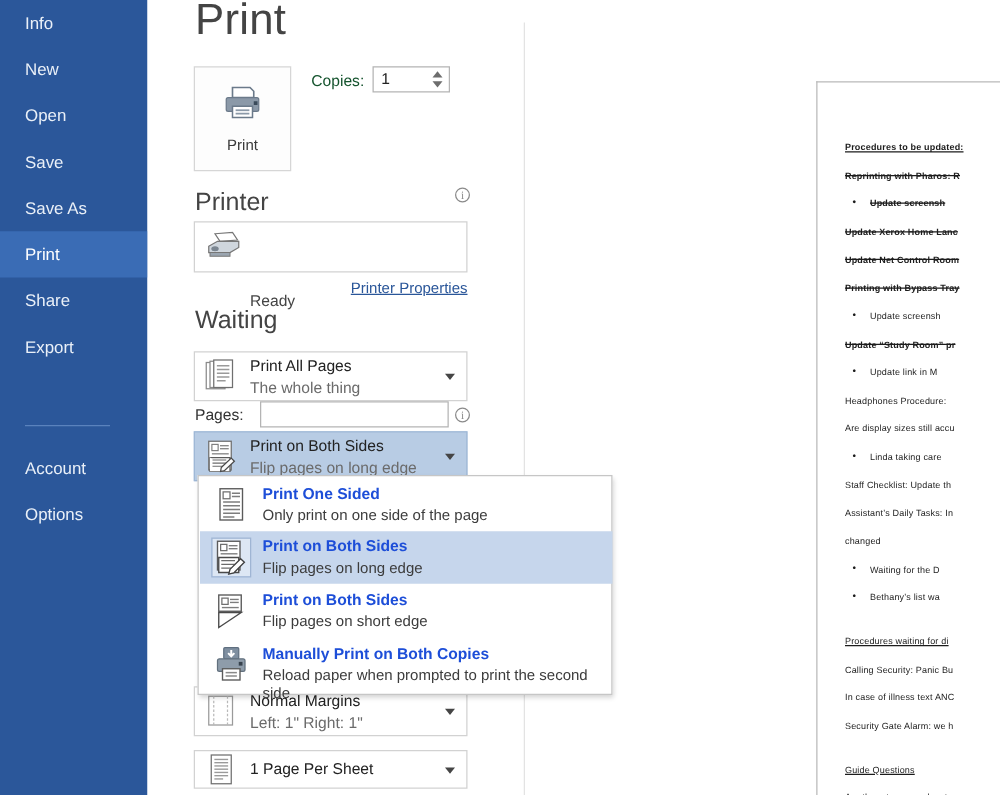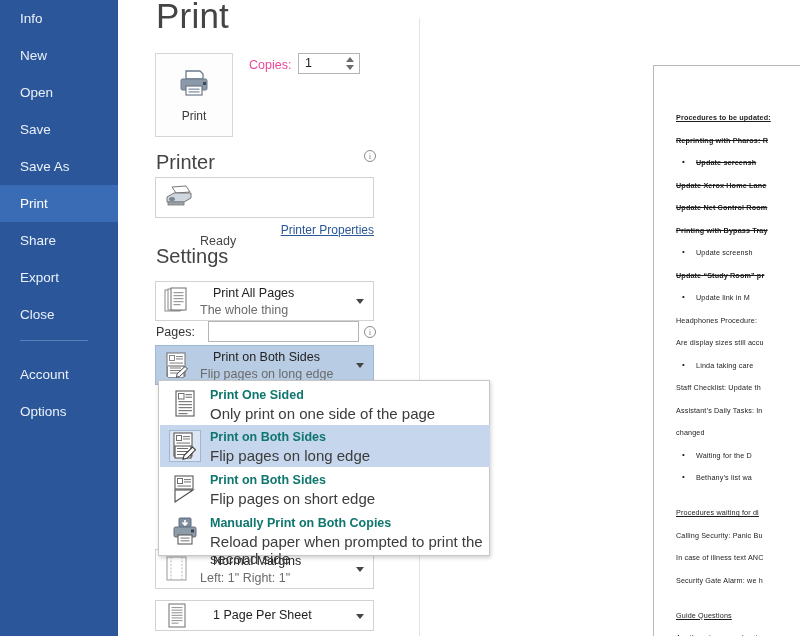--- a/index.html
+++ b/index.html
@@ -49,21 +49,21 @@
   
   #print-btn {
     position: absolute; left: 37px; top: 53px; width: 78px; height: 84px;
     border: 1px solid #d6d6d6; background: #fdfdfd;
     display:flex; flex-direction:column; align-items:center; justify-content:center;
   }
   #print-btn .lbl { font-size: 12px; color: #3a3a3a; margin-top: 7px; }
 
   
   #copies-label {
-    position: absolute; left: 131px; top: 58px; font-size: 12.5px; color: #ec4899;
+    position: absolute; left: 131px; top: 58px; font-size: 12.5px; color: #14532d;
   }
   #copies-box {
     position: absolute; left: 180px; top: 53px; width: 62px; height: 21px;
     border: 1px solid #b4b4b4; background:#fff;
   }
   #copies-box .val {
     position:absolute; left:6px; top:2px; font-size:12.5px; color:#222;
   }
   .spin {
     position:absolute; right:5px; width:0;height:0;
@@ -96,21 +96,20 @@
   .ddrow.two { height: 40px; }
   .ddrow.one { height: 31px; }
   .ddrow.sel { background: #b8cce4; border-color:#9fb8d6; }
   .ddrow .ico {
     position:absolute; left:8px; top:50%; transform:translateY(-50%);
     width:26px; height:28px;
   }
   .ddrow .t1 {
     position:absolute; left:44px; top:4px; font-size:12.5px; color:#222;
     white-space:nowrap;
-    margin-left:13px;
   }
   .ddrow .t2 {
     position:absolute; left:44px; top:21px; font-size:12.5px; color:#6b6b6b;
     white-space:nowrap;
   }
   .ddrow.one .t1 { top: 7px; }
   .ddrow .caret {
     position:absolute; right:9px; top:50%; margin-top:-2px;
     width:0;height:0;border-left:4.5px solid transparent;
     border-right:4.5px solid transparent;border-top:5px solid #454545;
@@ -142,22 +141,22 @@
   #flyout {
     position:absolute; left:158px; top:380px; width:332px; height:176px;
     background:#ffffff; border:1px solid #c6c6c6;
     box-shadow: 1px 2px 4px rgba(0,0,0,.18);
     z-index: 10;
   }
   .fitem { position:absolute; left:1px; width:330px; height:42px; }
   .fitem.hl { background:#c6d6ec; }
   .fitem .ico { position:absolute; left:10px; top:6px; width:30px; height:30px; }
   .fitem.hl .ico { outline:1px solid #9fb5d4; background:#dde7f4; }
-  .fitem .t1 { position:absolute; left:50px; top:5px; font-size:12.5px; color:#0f766e; font-weight:bold;}
-  .fitem .t2 { position:absolute; left:50px; top:22px; font-size:15px; color:#3c3c3c;}
+  .fitem .t1 { position:absolute; left:50px; top:5px; font-size:12.5px; color:#1d4ed8; font-weight:bold;}
+  .fitem .t2 { position:absolute; left:50px; top:22px; font-size:12px; color:#3c3c3c;}
 
   
   #preview { position:absolute; left:420px; top:0; width:380px; height:636px; background:#ffffff;}
   #doc-page {
     position:absolute; left:233px; top:65px; width:260px; height:571px;
     background:#ffffff; border:1px solid #b9b9b9;
     border-right:none; border-bottom:none;
     box-shadow: 0 0 0 0 transparent;
     overflow:hidden;
   }
@@ -178,21 +177,20 @@
 
 <div id="nav">
   <div class="nav-item" style="top:0px">Info</div>
   <div class="nav-item" style="top:37px">New</div>
   <div class="nav-item" style="top:74px">Open</div>
   <div class="nav-item" style="top:148px">Save As</div>
   <div class="nav-item" style="top:111px">Save</div>
   <div class="nav-item sel" style="top:185px">Print</div>
   <div class="nav-item" style="top:222px">Share</div>
   <div class="nav-item" style="top:259px">Export</div>
-  <div class="nav-item" style="top:296px">Close</div>
   <div class="nav-sep" style="top:340px"></div>
   <div class="nav-item" style="top:356px">Account</div>
   <div class="nav-item" style="top:393px">Options</div>
 </div>
 
 <div id="settings">
 
   <div id="page-title">Print</div>
 
   <div id="print-btn">
@@ -225,21 +223,21 @@
         <path d="M3 12 L10 8 L27 8 L27 13 L20 17 L3 17 Z" fill="#cfd6dd" stroke="#777" stroke-width="1"></path>
         <ellipse cx="8" cy="14" rx="3" ry="2" fill="#7b8691"></ellipse>
         <rect x="4" y="17" width="16" height="3" fill="#9aa5b0" stroke="#777" stroke-width="0.8"></rect>
       </svg>
     </span>
     <span class="t2">Ready</span>
     <span class="caret"></span>
   </div>
   <div id="printer-props">Printer Properties</div>
 
-  <div class="section-h" id="settings-h">Settings</div>
+  <div class="section-h" id="settings-h">Waiting</div>
 
   <div class="ddrow two" id="dd-pagerange">
     <span class="ico">
       <svg width="26" height="28" viewBox="0 0 26 28">
         <rect x="1" y="3" width="15" height="21" fill="#fff" stroke="#8a8a8a" stroke-width="1"></rect>
         <rect x="4" y="2" width="15" height="21" fill="#fff" stroke="#8a8a8a" stroke-width="1"></rect>
         <rect x="7" y="1" width="15" height="22" fill="#fff" stroke="#6f6f6f" stroke-width="1"></rect>
         <g fill="#9a9a9a">
           <rect x="9.5" y="5" width="10" height="1.2"></rect>
               <rect x="9.5" y="8" width="10" height="1.2"></rect>

